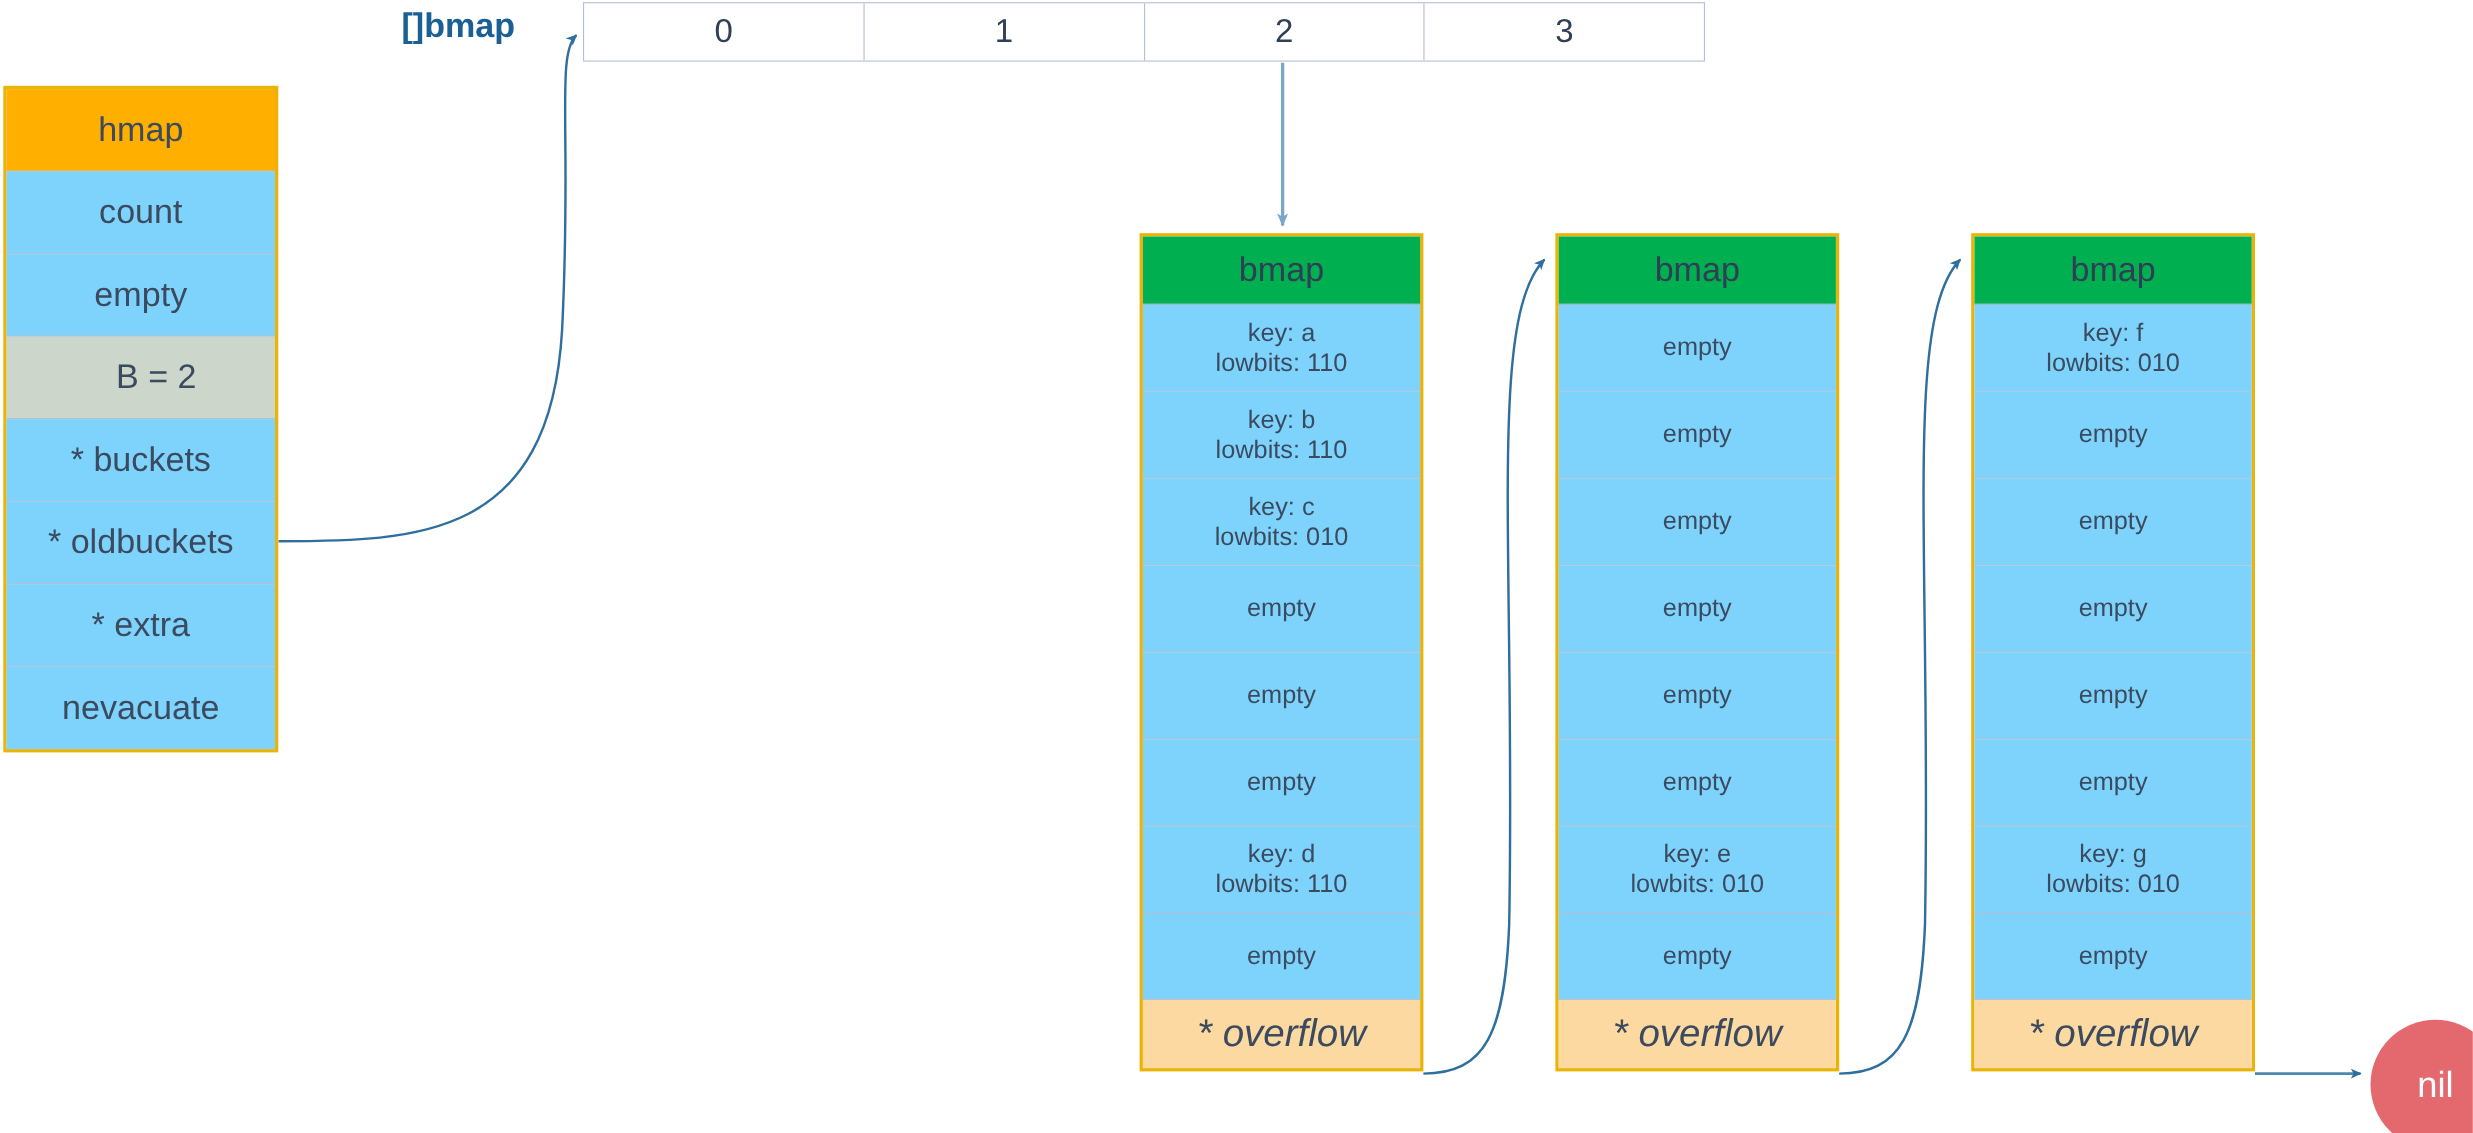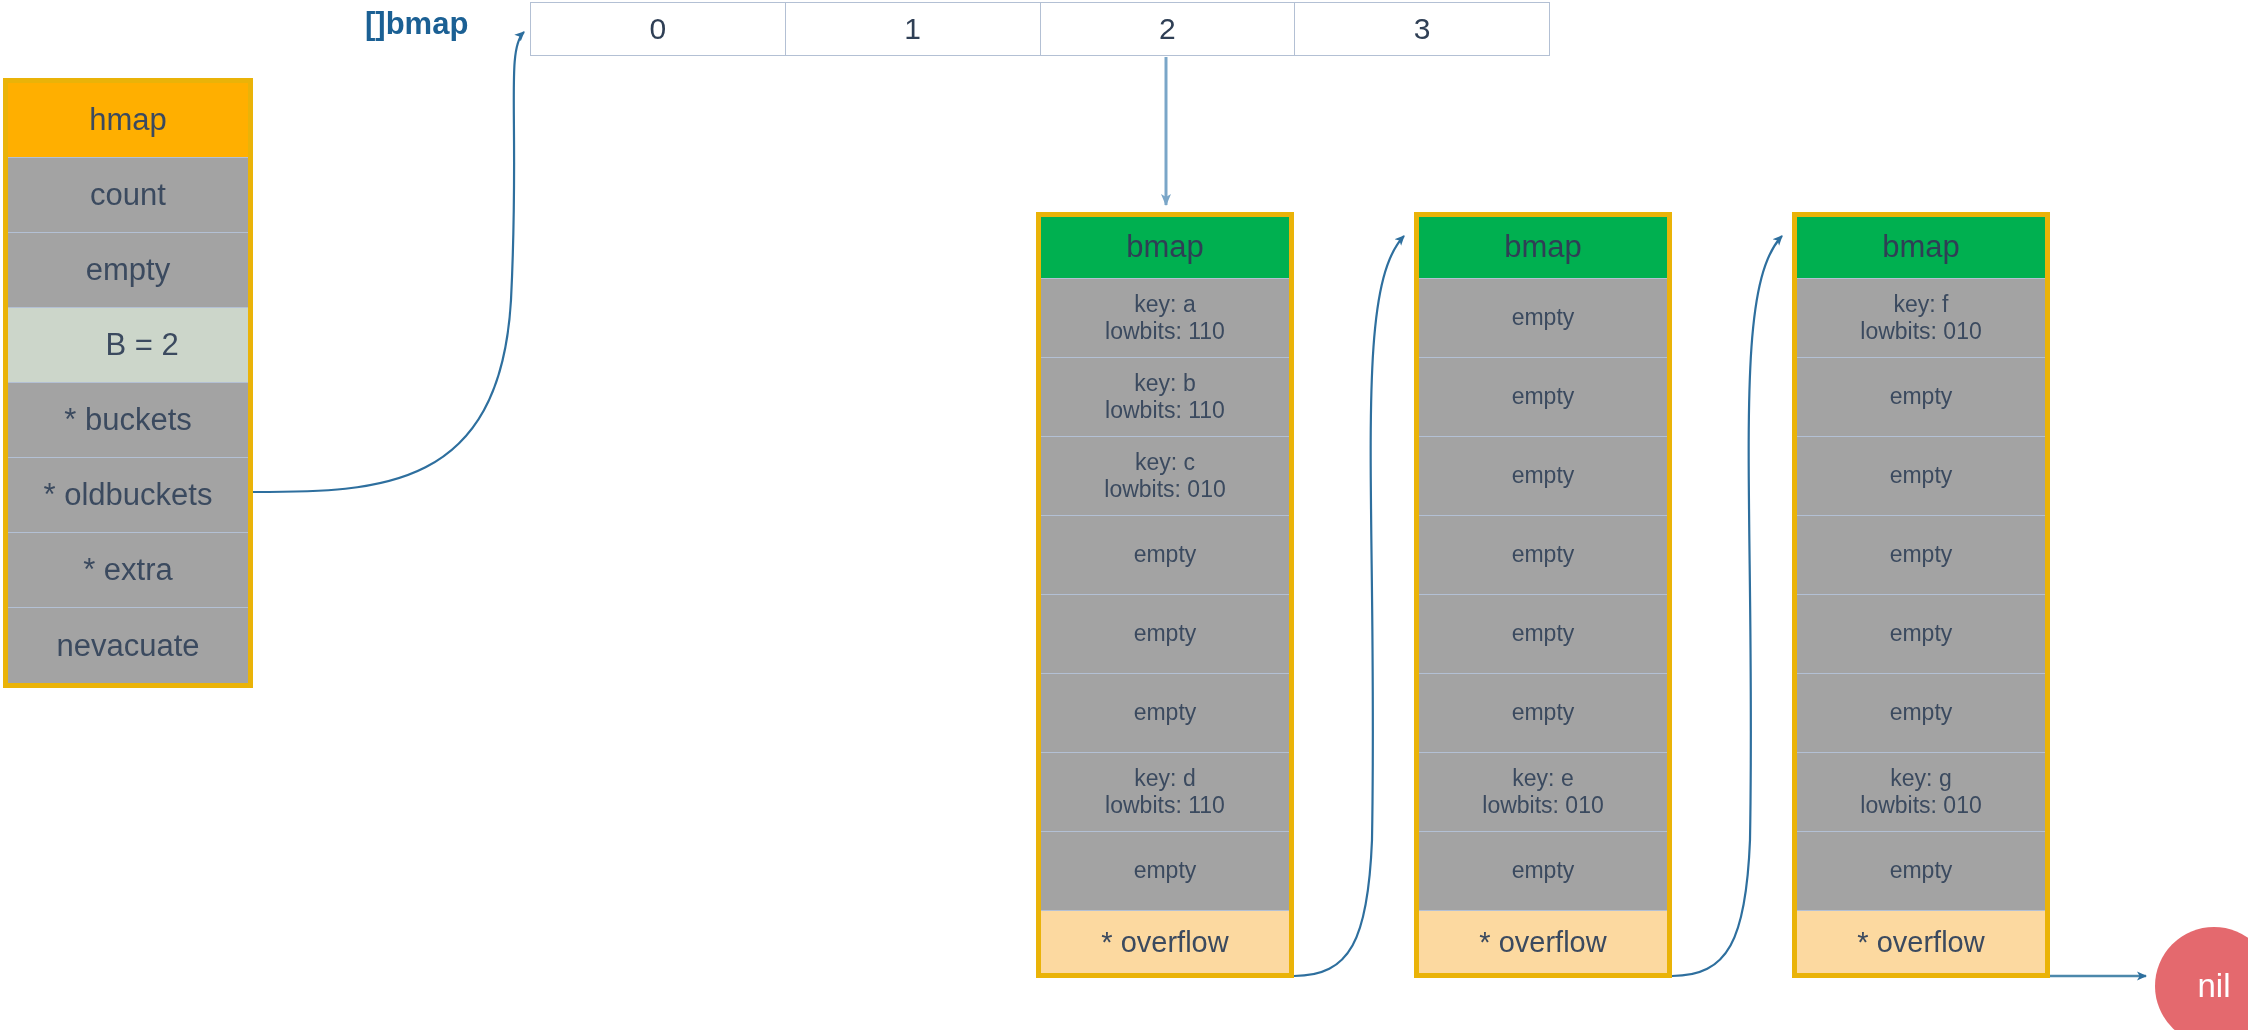--- a/index.html
+++ b/index.html
@@ -26,33 +26,33 @@
     top: 0;
     width: 2248px;
     height: 1030px;
     pointer-events: none;
     z-index: 5;
   }
 
   
   .struct {
     position: absolute;
-    border: 5px solid #eab308;
+    border: 3px solid #eab308;
     box-sizing: border-box;
     background: #ffffff;
     z-index: 10;
   }
   .struct .row {
     box-sizing: border-box;
     border-bottom: 1px solid #b3c0d4;
     display: flex;
     align-items: center;
     justify-content: center;
     text-align: center;
-    background: #a3a3a3;
+    background: #7dd3fc;
     color: #3b4a5f;
   }
   .struct .row:last-child { border-bottom: none; }
 
   
   #hmap {
     left: 3px;
     top: 78px;
     width: 250px;
   }
@@ -117,22 +117,23 @@
   }
   .bmap .row.head {
     background: #00B050;
     height: 62px;
     font-size: 31px;
     color: #2f3f55;
   }
   .bmap .row.ovf {
     background: #FCD9A0;
     height: 62px;
-    font-size: 29px;
+    font-size: 35px;
     border-bottom: none;
+    font-style: italic;
   }
   .bmap .row .ln { display: block; }
 
   #bmap0 { left: 1036px; }
   #bmap1 { left: 1414px; }
   #bmap2 { left: 1792px; }
 
   
   #nil {
     position: absolute;

